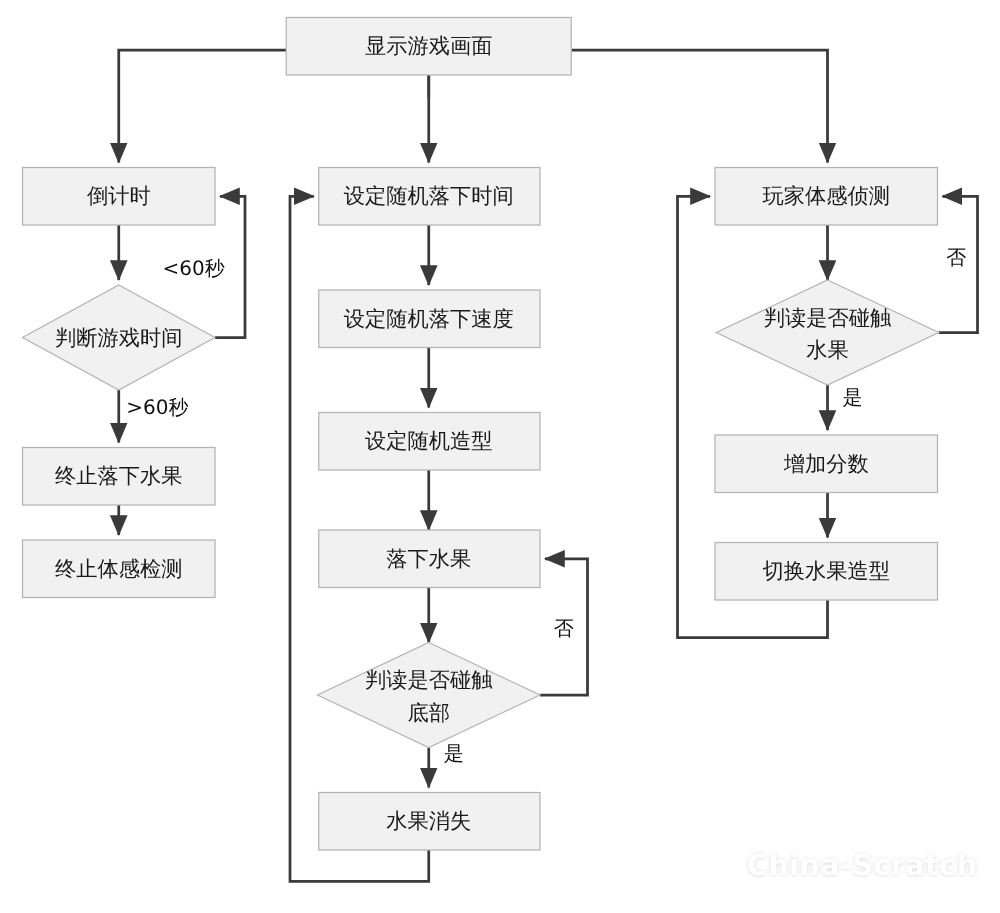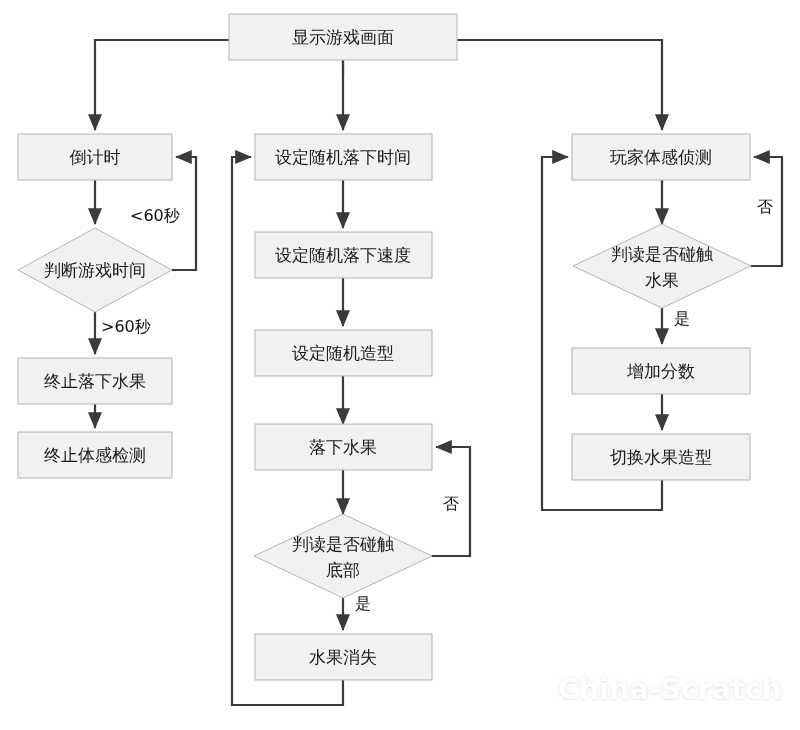--- a/index.html
+++ b/index.html
@@ -45,21 +45,21 @@
     font-size: 16px;
     fill: #111111;
     text-anchor: start;
     dominant-baseline: middle;
   }
   .watermark {
     position: absolute;
     right: 18px;
     bottom: 24px;
     font-family: "DejaVu Sans", "Liberation Sans", sans-serif;
-    font-size: 28px;
+    font-size: 23px;
     font-weight: bold;
     color: #ffffff;
     letter-spacing: 0.3px;
     text-shadow: 0 0 4px rgba(0,0,0,0.10), 0 1px 2px rgba(0,0,0,0.06);
     user-select: none;
   }
 </style>
 </head>
 <body>
 

